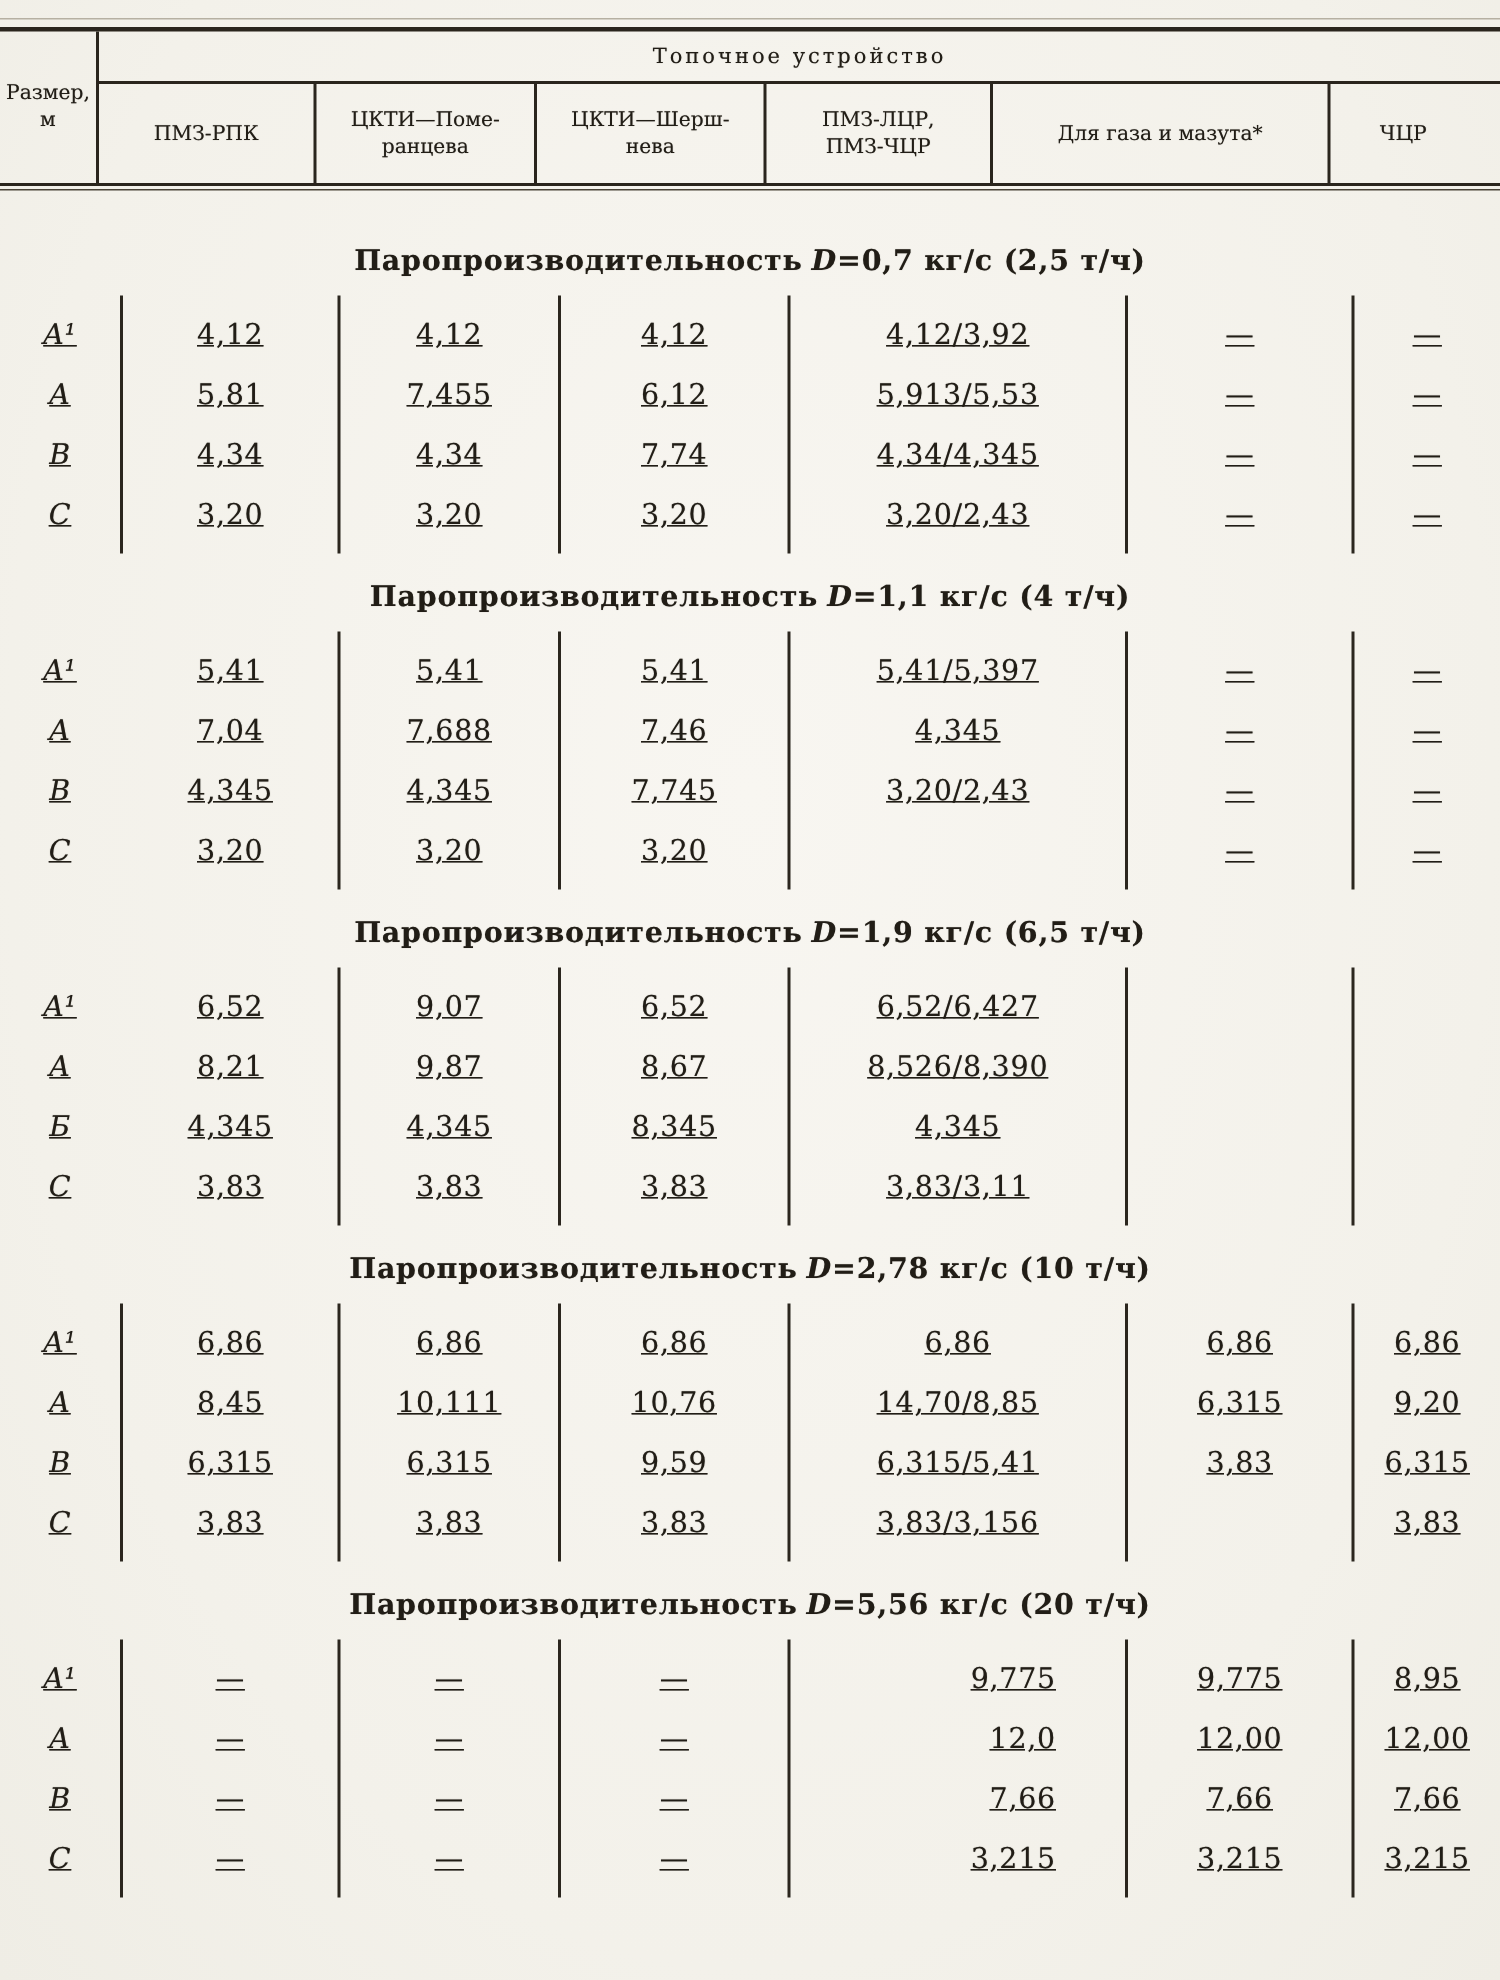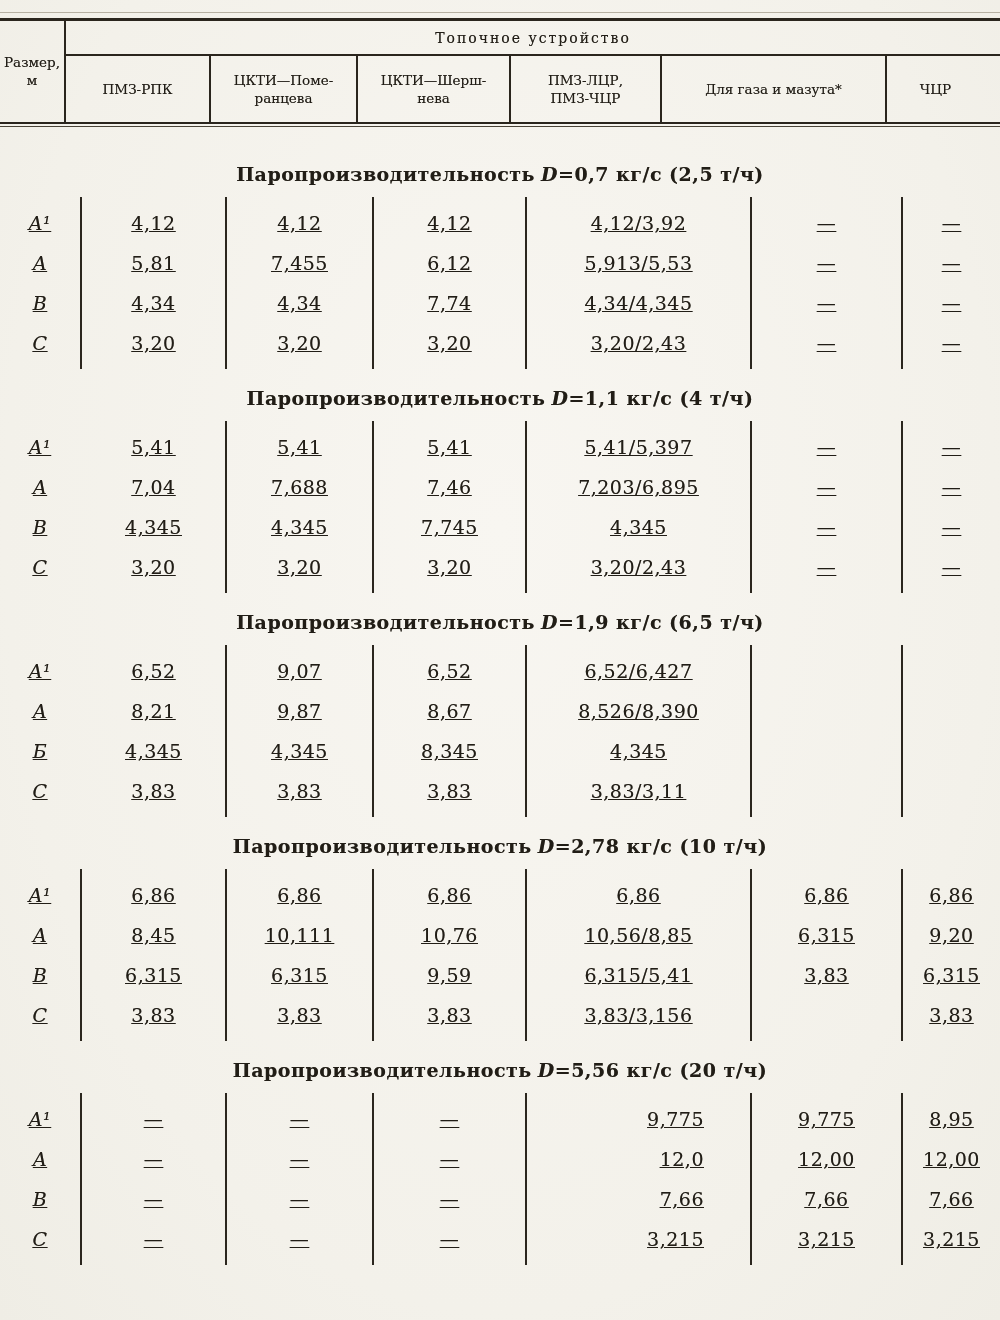--- a/index.html
+++ b/index.html
@@ -159,21 +159,20 @@
               <div class="cell">3,20</div>
             </div>
             <div class="col c3">
               <div class="cell">5,41</div>
               <div class="cell">7,46</div>
               <div class="cell">7,745</div>
               <div class="cell">3,20</div>
             </div>
             <div class="col c4">
               <div class="cell">5,41/5,397</div>
-              <div class="cell">7,203/6,895</div>
               <div class="cell">4,345</div>
               <div class="cell">3,20/2,43</div>
             </div>
             <div class="col c5">
               <div class="cell">—</div>
               <div class="cell">—</div>
               <div class="cell">—</div>
               <div class="cell">—</div>
             </div>
             <div class="col c6">
@@ -253,21 +252,21 @@
               <div class="cell">3,83</div>
             </div>
             <div class="col c3">
               <div class="cell">6,86</div>
               <div class="cell">10,76</div>
               <div class="cell">9,59</div>
               <div class="cell">3,83</div>
             </div>
             <div class="col c4">
               <div class="cell">6,86</div>
-              <div class="cell">10,56/8,85</div>
+              <div class="cell">14,70/8,85</div>
               <div class="cell">6,315/5,41</div>
               <div class="cell">3,83/3,156</div>
             </div>
             <div class="col c5">
               <div class="cell">6,86</div>
               <div class="cell">6,315</div>
               <div class="cell">3,83</div>
             </div>
             <div class="col c6">
               <div class="cell">6,86</div>

